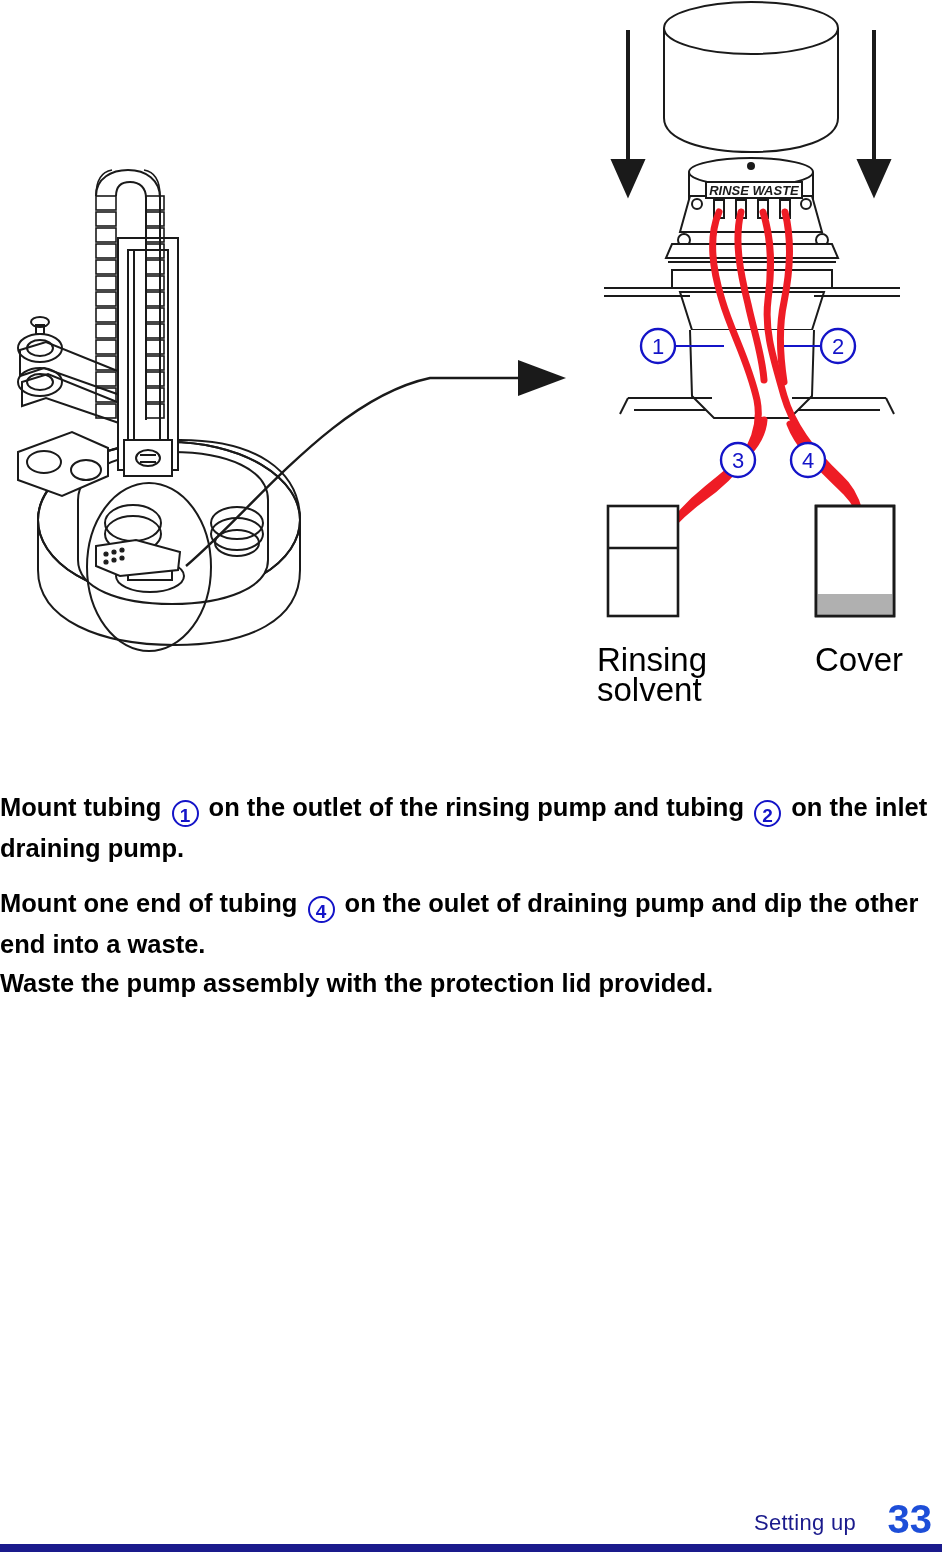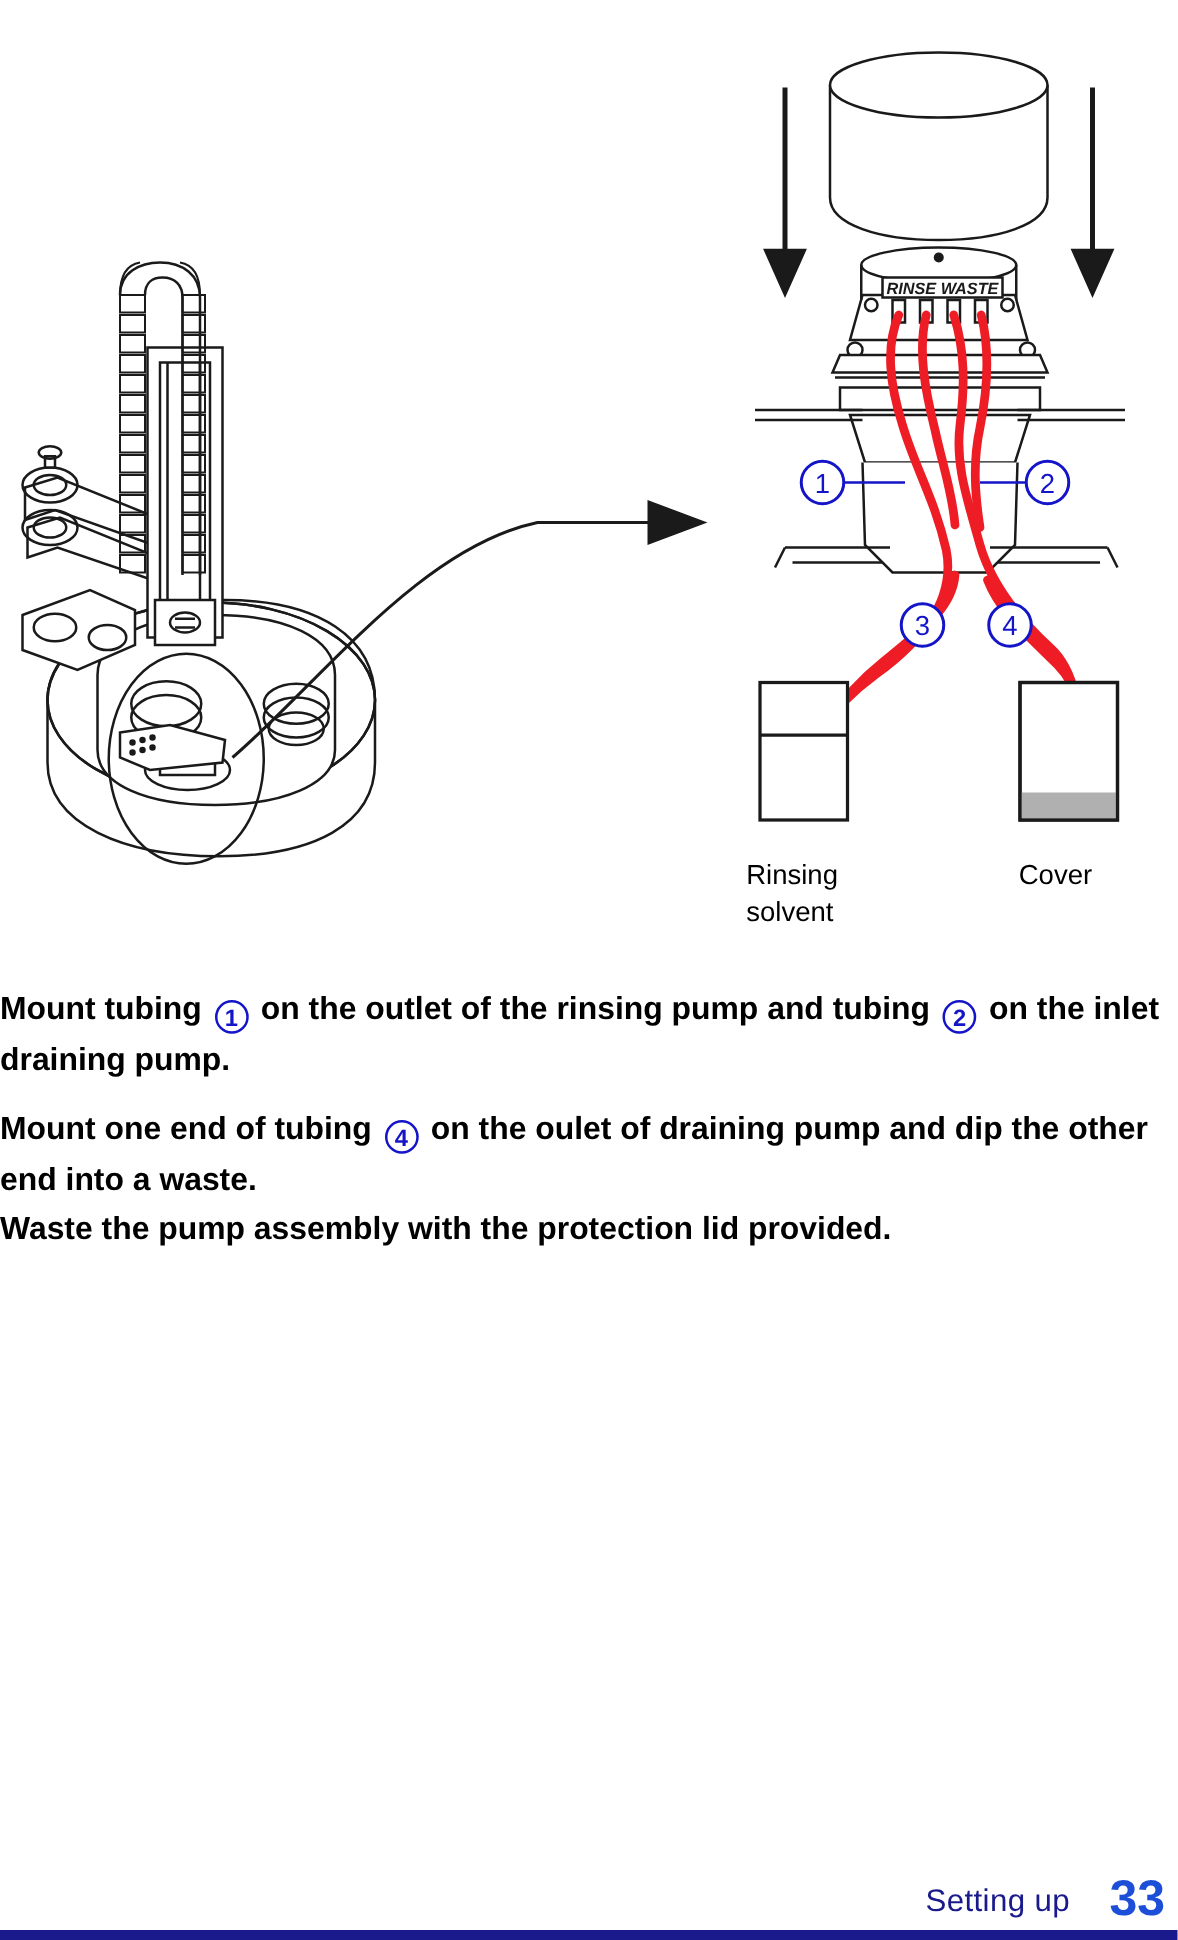--- a/index.html
+++ b/index.html
@@ -16,28 +16,27 @@
     overflow: hidden;
   }
 
   
   #figure {
     position: absolute;
     left: 0;
     top: 0;
     width: 942px;
     height: 760px;
-    margin-top: 40px;
   }
   #figure svg { display: block; }
 
   .fig-label {
     position: absolute;
     font-family: "Liberation Sans", sans-serif;
-    font-size: 22px;
+    font-size: 33px;
     line-height: 30px;
     color: #000;
     white-space: pre-line;
   }
   #label-rinsing { left: 597px; top: 645px; }
   #label-waste   { left: 815px; top: 645px; }
 
   
   #body-text {
     position: absolute;
@@ -88,21 +87,21 @@
     left: 0;
     bottom: 0;
     width: 942px;
     height: 8px;
     background: #1a1a8c;
   }
   #footer-chapter {
     position: absolute;
     right: 86px;
     bottom: 16px;
-    font-size: 25px;
+    font-size: 22px;
     color: #1a1a8c;
     letter-spacing: 0.3px;
     font-family: "Liberation Sans", sans-serif;
   }
   #footer-page {
     position: absolute;
     right: 10px;
     bottom: 10px;
     font-size: 40px;
     font-weight: bold;

